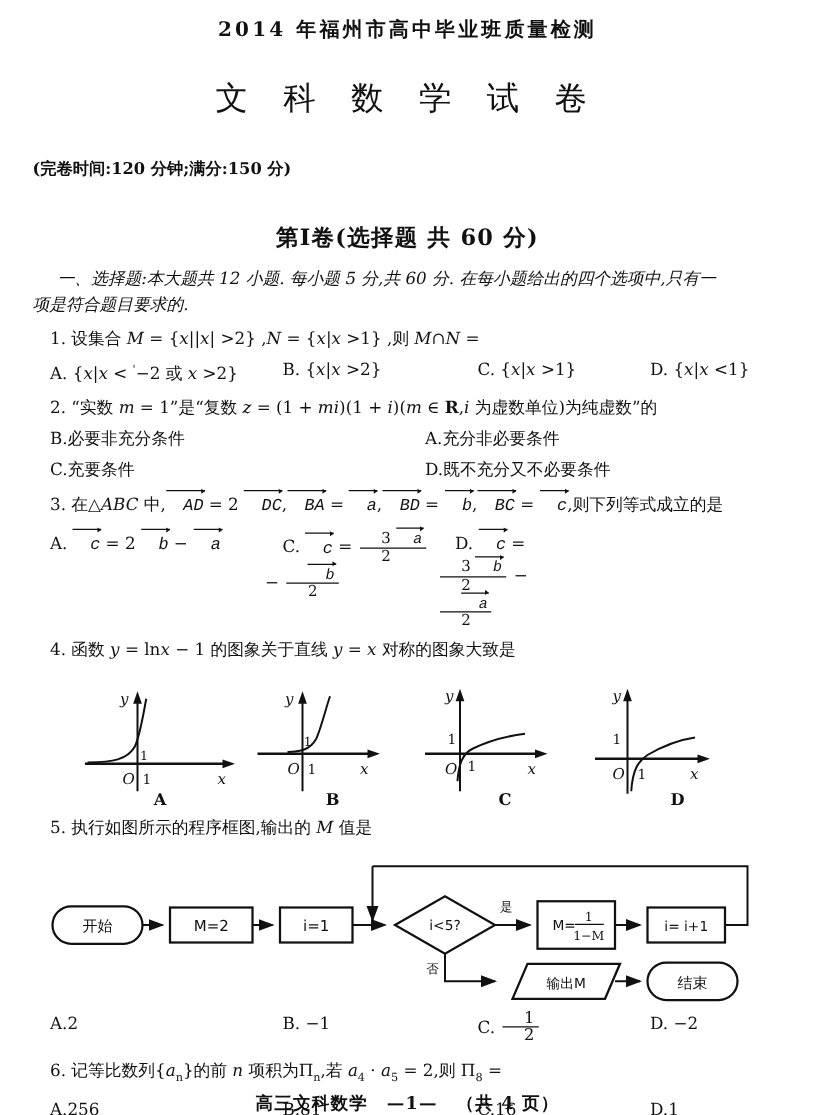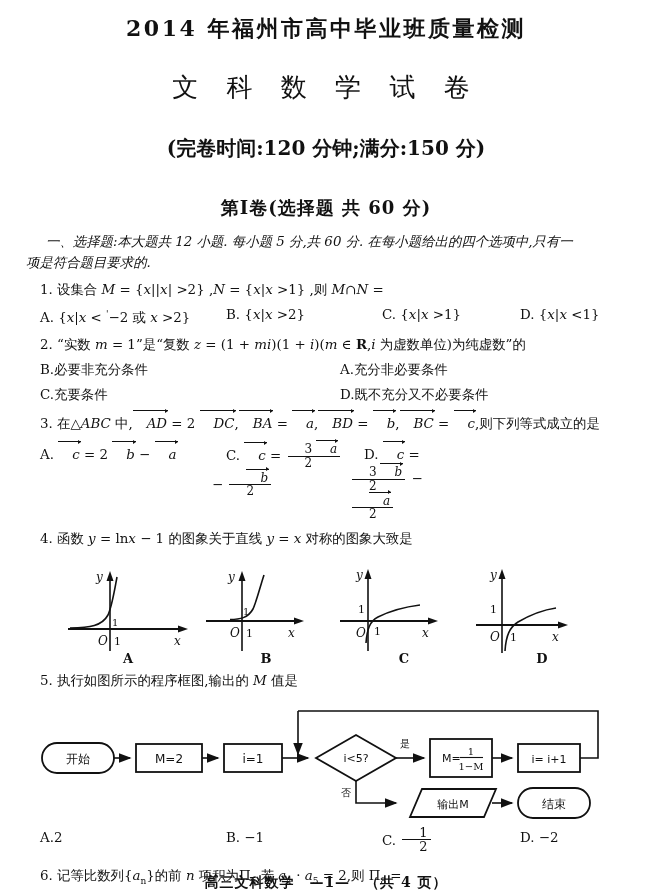--- a/index.html
+++ b/index.html
@@ -19,36 +19,35 @@
     width: 652px;
     height: 892px;
     position: relative;
     box-sizing: border-box;
     padding: 0 26px;
   }
 
   
   .doc-title {
     text-align: center;
-    font-size: 22px;
+    font-size: 16px;
     font-weight: bold;
     letter-spacing: 2.5px;
     margin-top: 14px;
     white-space: nowrap;
   }
   .paper-title {
     text-align: center;
     font-size: 26px;
     font-weight: normal;
     letter-spacing: 10px;
     margin-top: 26px;
   }
   .subtitle {
-    text-align: center;
-    font-size: 20px;
+    font-size: 13px;
     font-weight: bold;
     margin-top: 30px;
   }
   .section-title {
     text-align: center;
     font-size: 18px;
     font-weight: bold;
     letter-spacing: 1px;
     margin-top: 34px;
   }
@@ -83,20 +82,21 @@
   .opt-d { width: 20%; }
 
   i.v, em.v { font-style: italic; }
 
   
   .vec {
     display: inline-block;
     position: relative;
     padding-top: 2px;
     font-style: italic;
+    font-family: Liberation Mono, monospace;
   }
   .vec::after {
     content: "";
     position: absolute;
     left: 0; right: -1px; top: -1px;
     height: 5px;
     border-top: 1.1px solid #111;
   }
   .vec::before {
     content: "";

